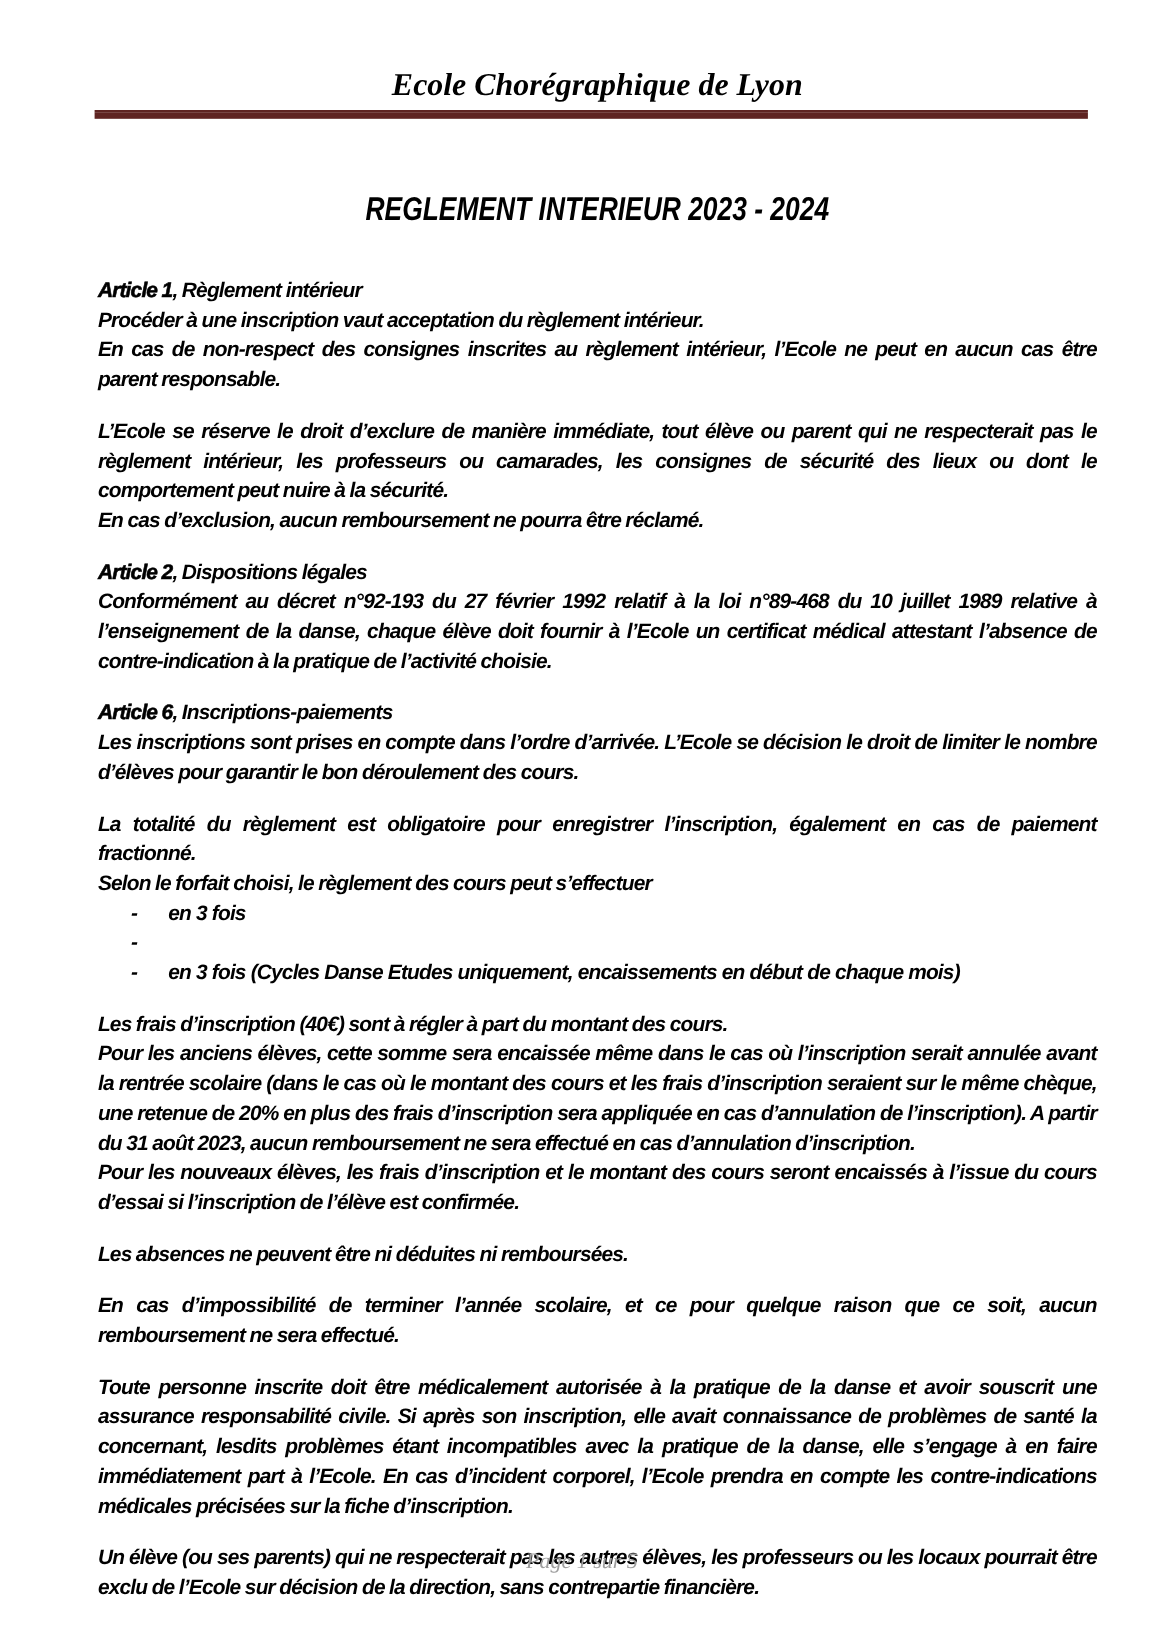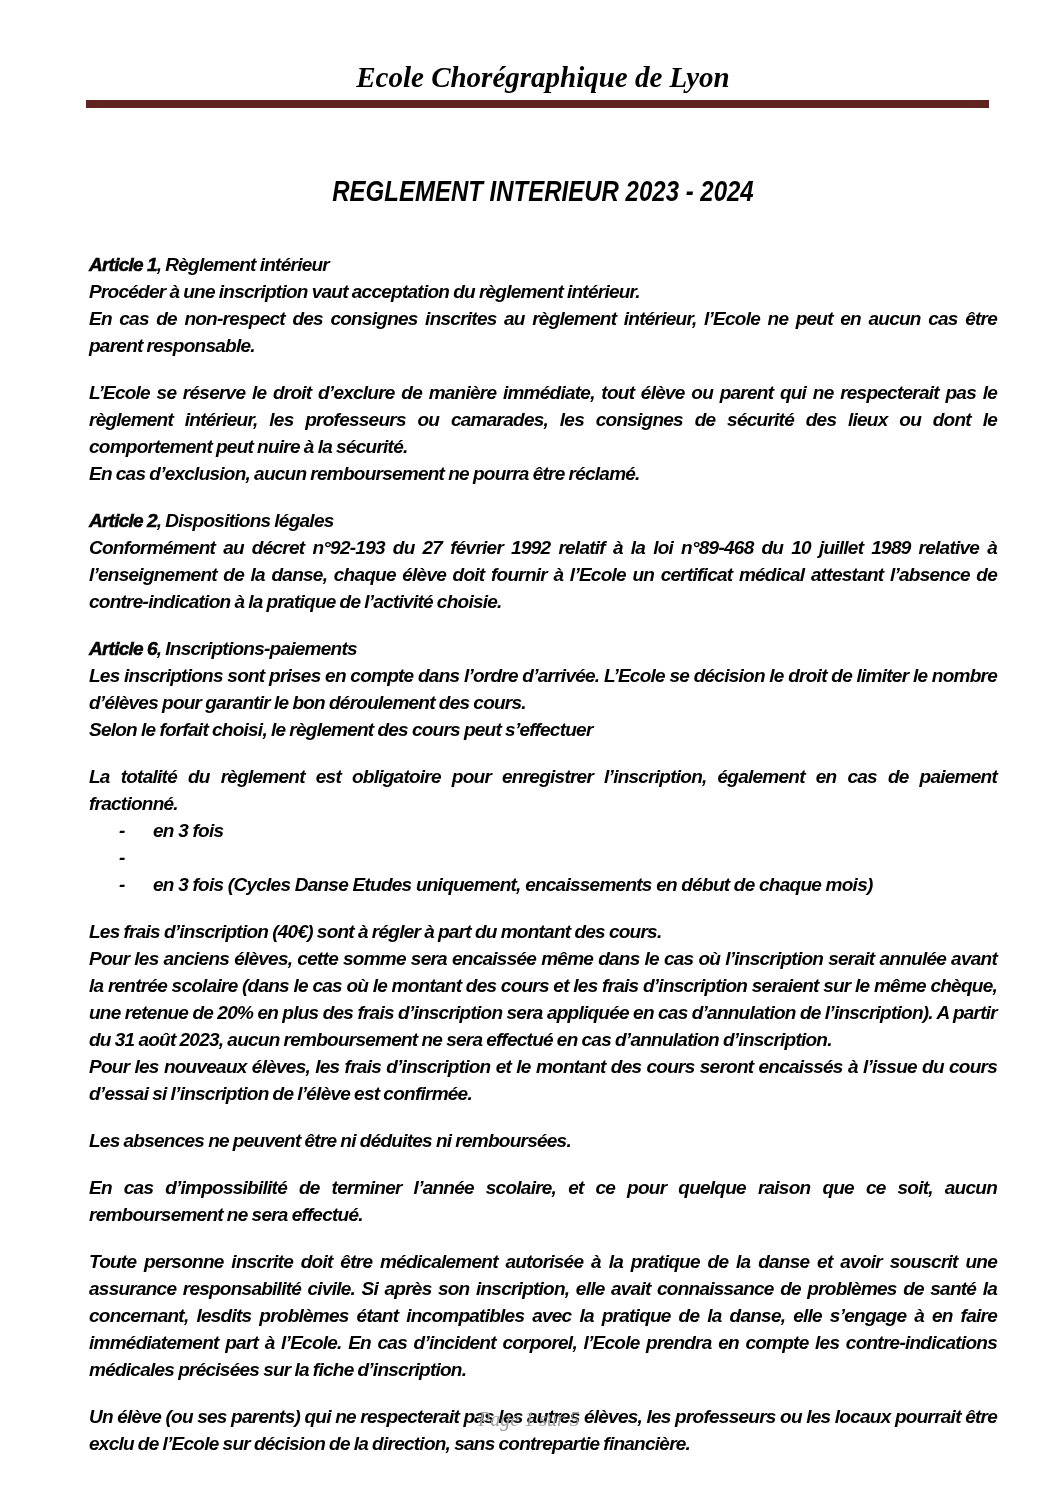--- a/index.html
+++ b/index.html
@@ -109,22 +109,22 @@
     <p class="para">En cas de non-respect des consignes inscrites au règlement intérieur, l’Ecole ne peut en aucun cas être parent responsable.</p>
     <p class="para block">L’Ecole se réserve le droit d’exclure de manière immédiate, tout élève ou parent qui ne respecterait pas le règlement intérieur, les professeurs ou camarades, les consignes de sécurité des lieux ou dont le comportement peut nuire à la sécurité.</p>
     <p class="para">En cas d’exclusion, aucun remboursement ne pourra être réclamé.</p>
 
     <p class="para heading block"><span class="label">Article 2</span><span>, Dispositions légales</span></p>
     <p class="para">Conformément au décret n°92-193 du 27 février 1992 relatif à la loi n°89-468 du 10 juillet 1989 relative à l’enseignement de la danse, chaque élève doit fournir à l’Ecole un certificat médical attestant l’absence de contre-indication à la pratique de l’activité choisie.</p>
 
     <p class="para heading block"><span class="label">Article 6</span><span>, Inscriptions-paiements</span></p>
     <p class="para">Les inscriptions sont prises en compte dans l’ordre d’arrivée. L’Ecole se décision le droit de limiter le nombre d’élèves pour garantir le bon déroulement des cours.</p>
 
+    <p class="para block">La totalité du règlement est obligatoire pour enregistrer l’inscription, également en cas de paiement fractionné.</p>
     <p class="para">Selon le forfait choisi, le règlement des cours peut s’effectuer</p>
-    <p class="para block">La totalité du règlement est obligatoire pour enregistrer l’inscription, également en cas de paiement fractionné.</p>
 
     <div class="bullet">
       <span class="dash">-</span>
       <span class="btxt">en 3 fois</span>
     </div>
     <div class="bullet">
       <span class="dash">-</span>
     </div>
     <div class="bullet">
       <span class="dash">-</span>

